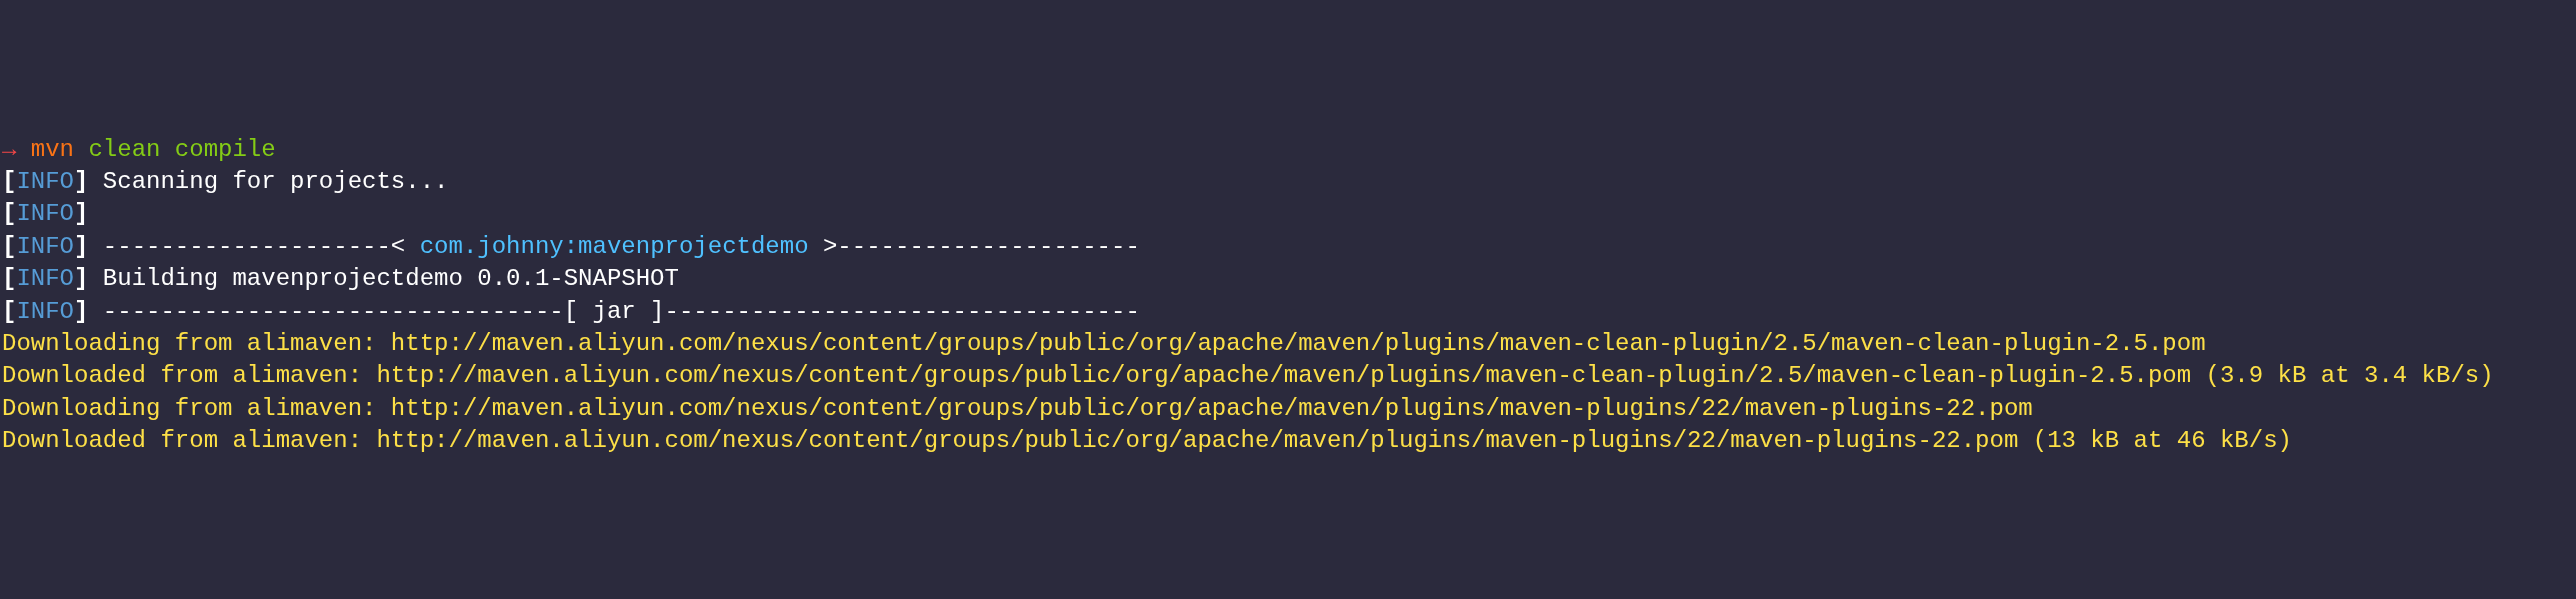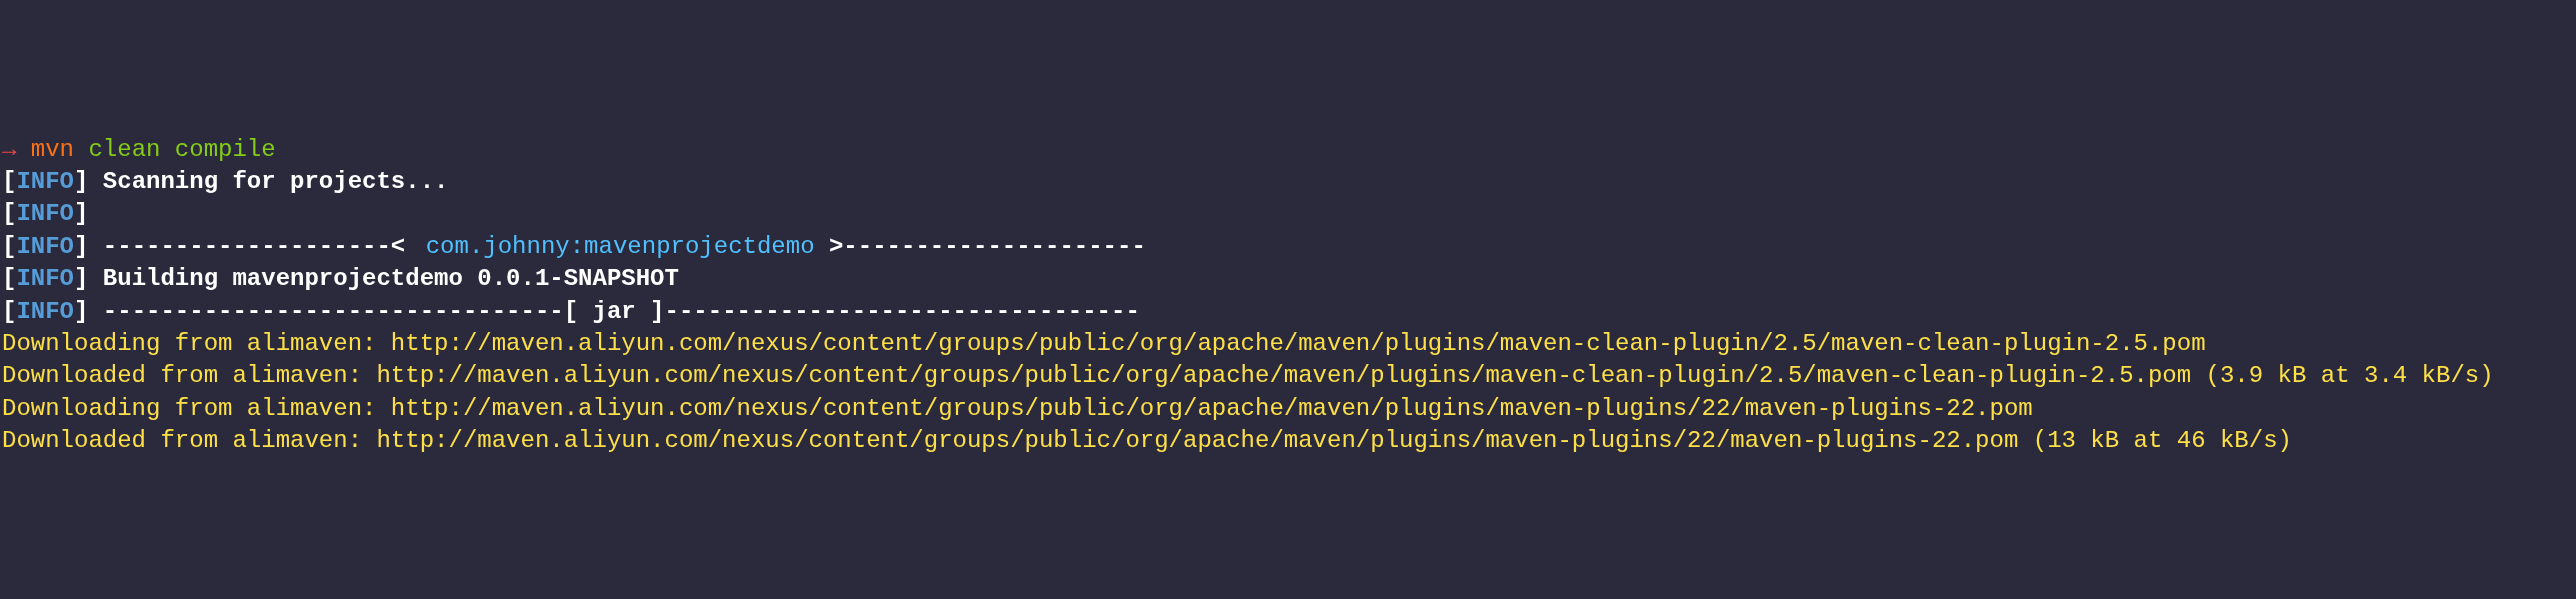--- a/index.html
+++ b/index.html
@@ -28,32 +28,31 @@
     }
     .args {
       color: #84cc16;
     }
     .bracket {
       color: #ffffff;
       font-weight: bold;
     }
     .info {
       color: #569cd6;
-      font-weight: bold;
+      font-weight: normal;
     }
     .white-bold {
       color: #ffffff;
-      font-weight: bold;
+      font-weight: normal;
     }
     .gray {
       color: #fde047;
     }
     .project {
       color: #4fc1ff;
-      margin-left: 6px;
     }
   </style>
 </head>
 <body>
 
 
 
 <div><span class="line"><span class="arrow">→</span> <span class="cmd">mvn</span><span class="args"> clean compile</span></span><span class="line"><span class="bracket">[</span><span class="info">INFO</span><span class="bracket">]</span><span class="white-bold"> Scanning for projects...</span></span><span class="line"><span class="bracket">[</span><span class="info">INFO</span><span class="bracket">]</span><span class="white-bold"></span></span><span class="line"><span class="bracket">[</span><span class="info">INFO</span><span class="bracket">]</span><span class="white-bold"> --------------------&lt; </span><span class="project">com.johnny:mavenprojectdemo</span><span class="white-bold"> &gt;---------------------</span></span><span class="line"><span class="bracket">[</span><span class="info">INFO</span><span class="bracket">]</span><span class="white-bold"> Building mavenprojectdemo 0.0.1-SNAPSHOT</span></span><span class="line"><span class="bracket">[</span><span class="info">INFO</span><span class="bracket">]</span><span class="white-bold"> --------------------------------[ jar ]---------------------------------</span></span><span class="line gray">Downloading from alimaven: http://maven.aliyun.com/nexus/content/groups/public/org/apache/maven/plugins/maven-clean-plugin/2.5/maven-clean-plugin-2.5.pom</span><span class="line gray">Downloaded from alimaven: http://maven.aliyun.com/nexus/content/groups/public/org/apache/maven/plugins/maven-clean-plugin/2.5/maven-clean-plugin-2.5.pom (3.9 kB at 3.4 kB/s)</span><span class="line gray">Downloading from alimaven: http://maven.aliyun.com/nexus/content/groups/public/org/apache/maven/plugins/maven-plugins/22/maven-plugins-22.pom</span><span class="line gray">Downloaded from alimaven: http://maven.aliyun.com/nexus/content/groups/public/org/apache/maven/plugins/maven-plugins/22/maven-plugins-22.pom (13 kB at 46 kB/s)</span></div>
 
 

